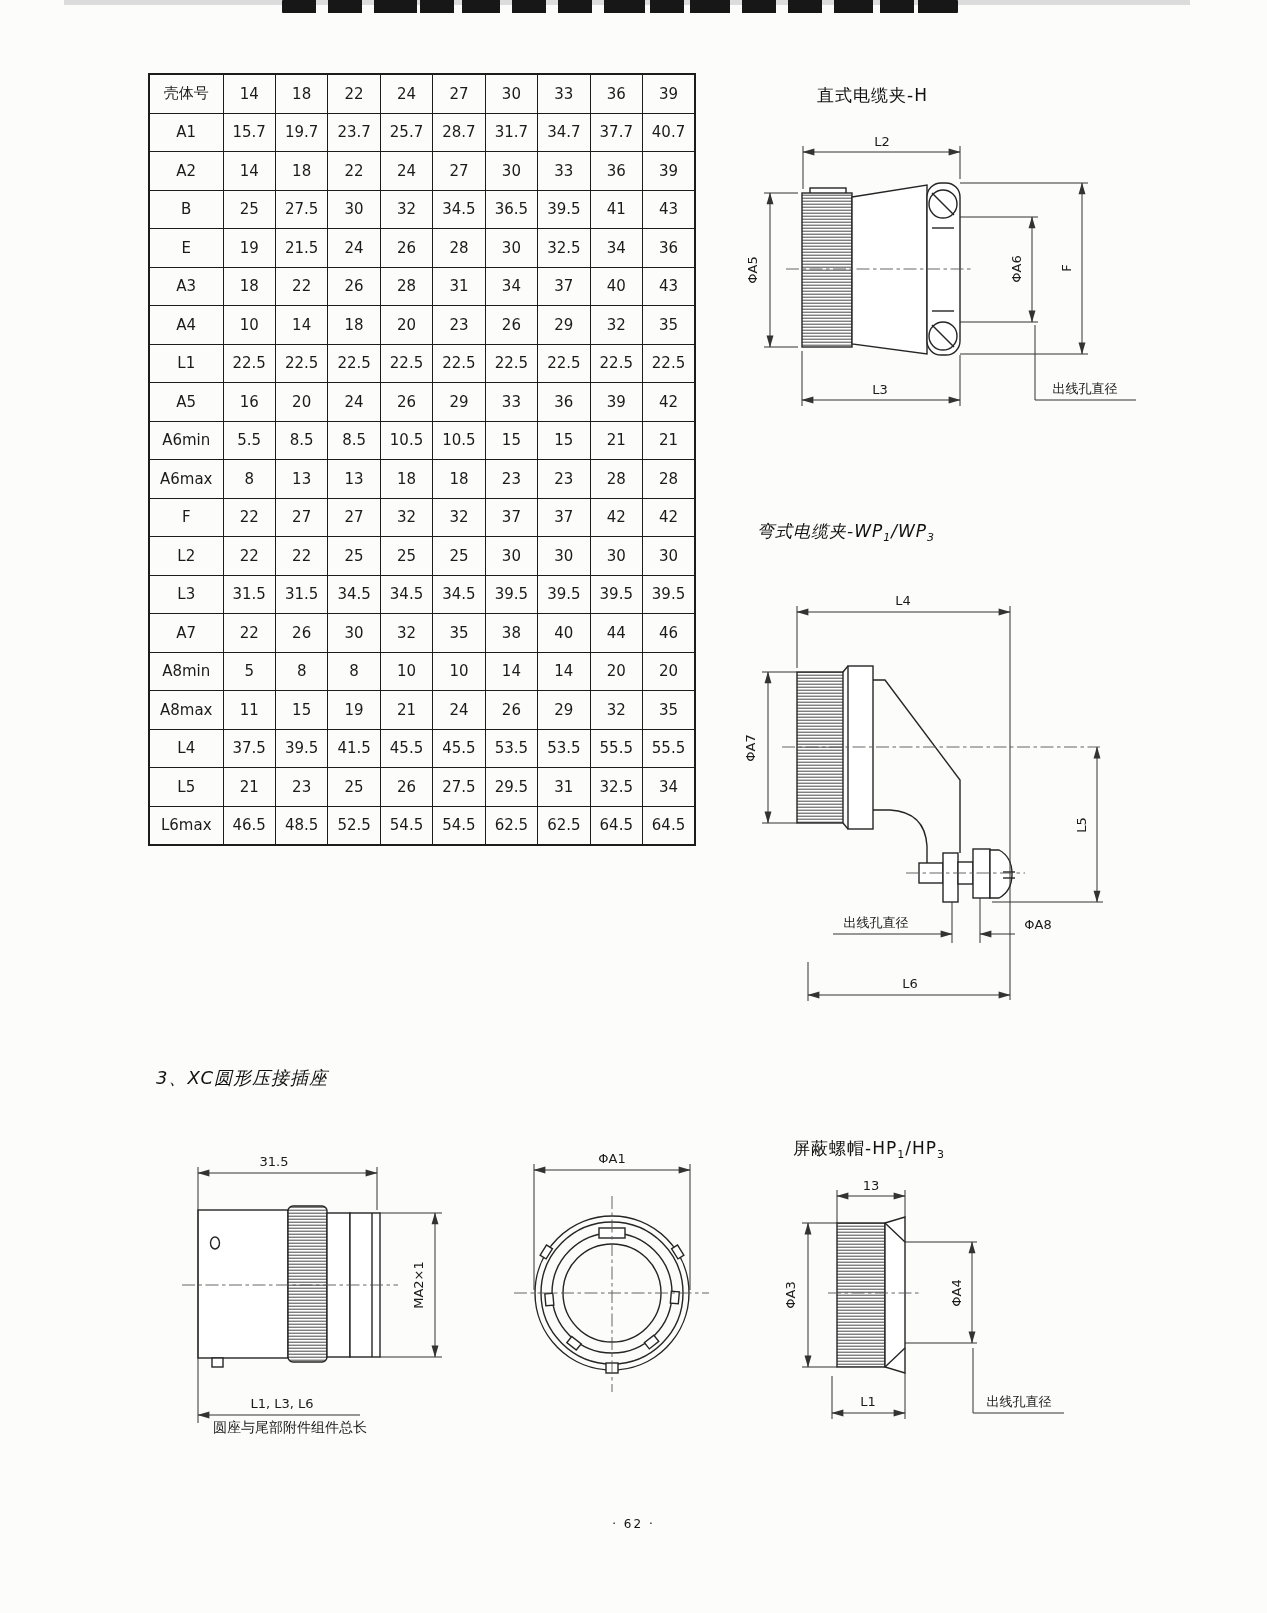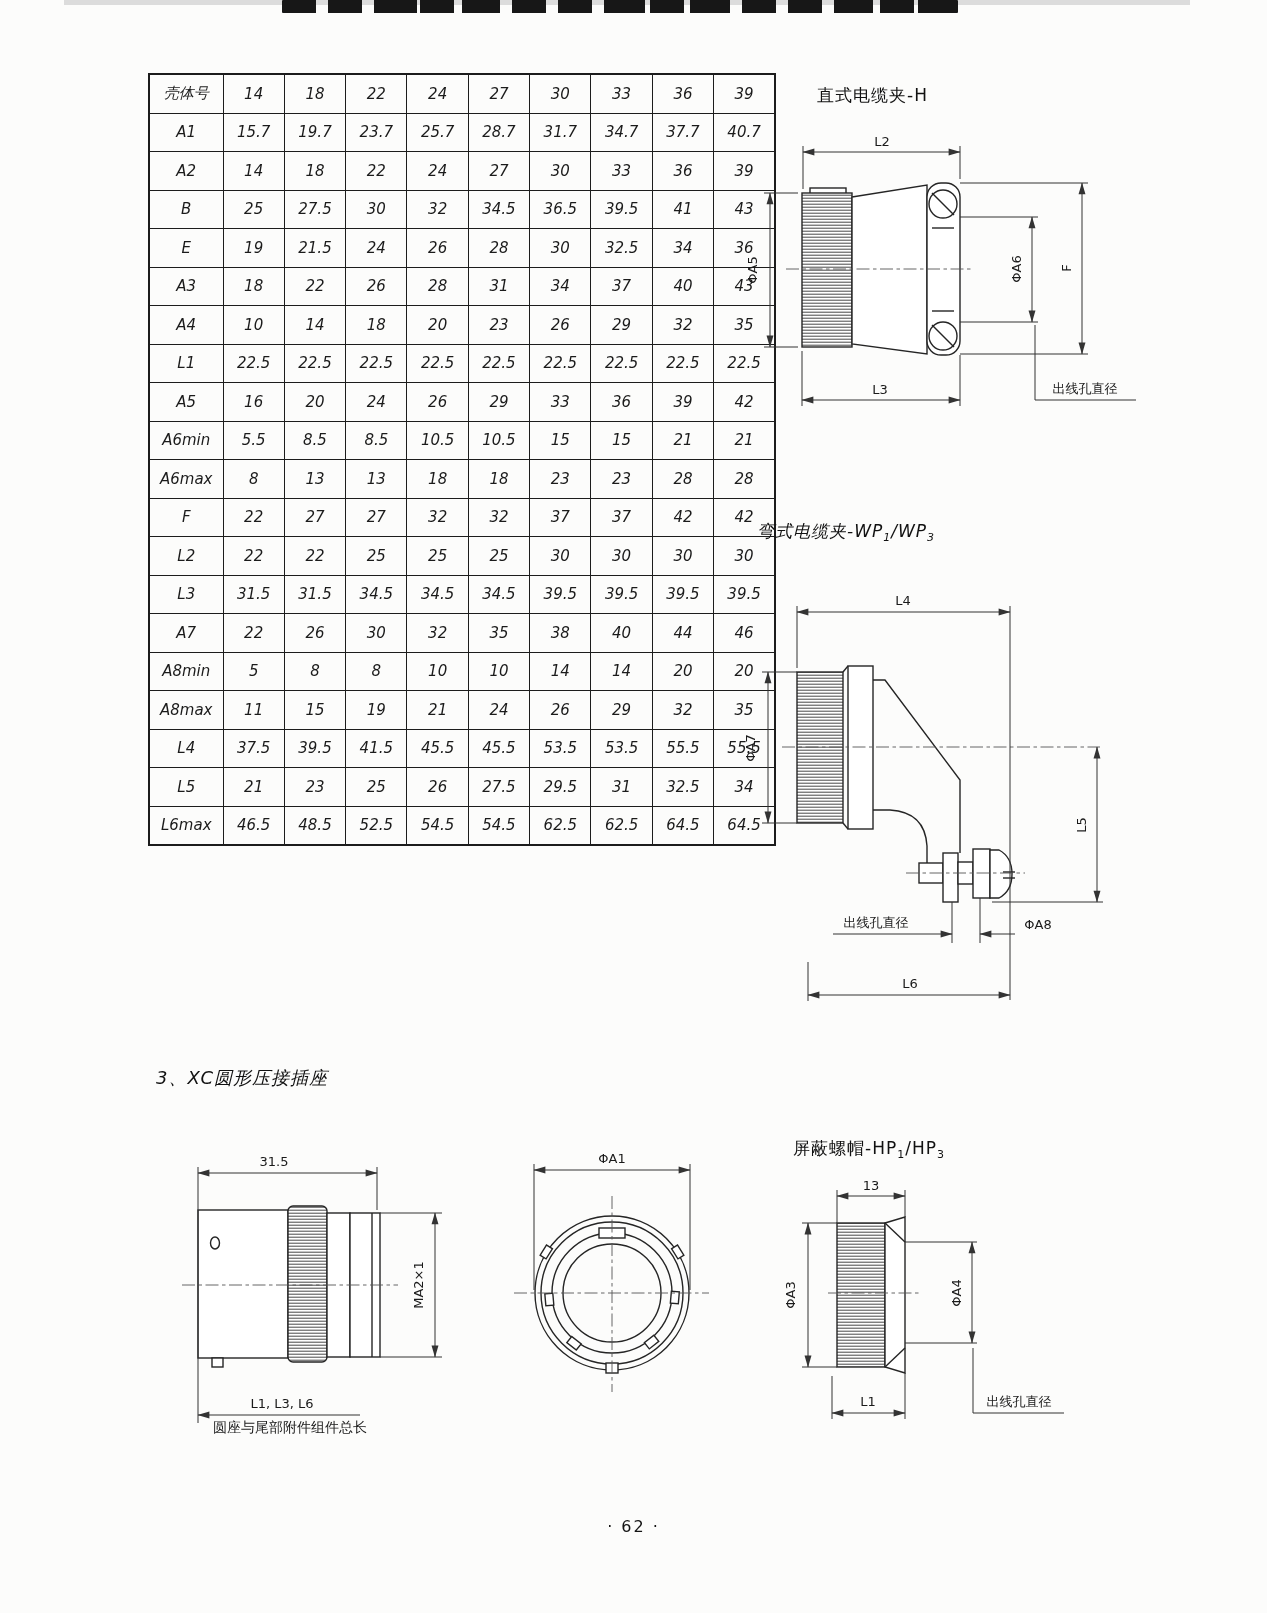--- a/index.html
+++ b/index.html
@@ -11,31 +11,31 @@
   .abs{position:absolute;}
   
   .hdr-rule{background:#dcdcdc;height:5px;}
   .hdr-cut{
     height:13px;border-radius:1px;
     background:
       repeating-linear-gradient(90deg,#171717 0 34px,rgba(0,0,0,0) 34px 46px),
       repeating-linear-gradient(90deg,rgba(0,0,0,0) 0 9px,#171717 9px 21px,rgba(0,0,0,0) 21px 57px);
   }
   
-  table.dim{border-collapse:collapse;table-layout:fixed;width:628px;border:2px solid #1c1c1c;font-style:italic;}
+  table.dim{border-collapse:collapse;table-layout:fixed;width:548px;border:2px solid #1c1c1c;}
   table.dim th,table.dim td{
     border:1.6px solid #1c1c1c;height:37.5px;padding:0;
     text-align:center;vertical-align:middle;
     font-size:15px;font-weight:400;color:#1b1b1b;
   }
   
   .dtitle{font-size:17px;letter-spacing:1px;color:#111;white-space:nowrap;}
   .dtitle sub{font-size:11px;}
   .sectitle{font-size:18px;letter-spacing:1px;color:#111;white-space:nowrap;}
-  .pageno{left:0;right:0;text-align:center;font-size:16px;color:#141414;letter-spacing:2px;}
+  .pageno{left:0;right:0;text-align:center;font-size:12px;color:#141414;letter-spacing:2px;}
   
   .part{fill:none;stroke:#252525;stroke-width:1.4;}
   .partw{fill:#ffffff;stroke:#252525;stroke-width:1.4;}
   .dim{fill:none;stroke:#333;stroke-width:1;}
   .cl{fill:none;stroke:#555;stroke-width:0.9;stroke-dasharray:13 3.5 3.5 3.5;}
   text.dlab{font-size:13px;fill:#1a1a1a;font-family:"DejaVu Sans","Liberation Sans",sans-serif;}
   text.dcap{font-size:14px;fill:#1a1a1a;font-family:"DejaVu Sans","Liberation Sans",sans-serif;}
 </style>
 </head>
 <body>

